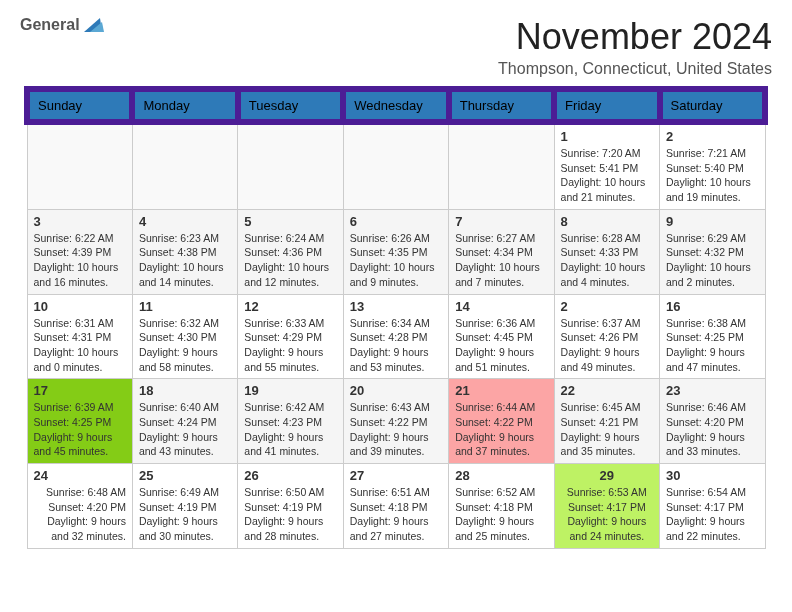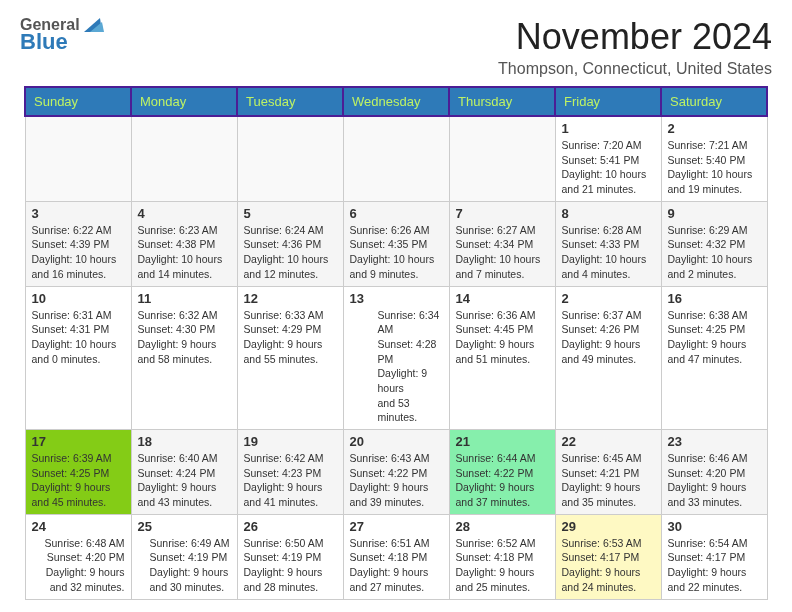--- a/index.html
+++ b/index.html
@@ -2,41 +2,40 @@
 <html><head>
   <meta charset="utf-8">
   <style>
     * { box-sizing: border-box; margin: 0; padding: 0; }
     body { font-family: Arial, sans-serif; background: #fff; width: 792px; min-height: 612px; }
     .header { display: flex; justify-content: space-between; align-items: flex-start; padding: 16px 20px 8px 20px; }
     .title-area { text-align: right; }
     .month-title { font-size: 36px; font-weight: normal; color: #222; }
     .location { font-size: 16px; color: #555; margin-top: 2px; text-align: center; }
     .calendar { width: 100%; border-collapse: collapse; margin: 0 12px; width: calc(100% - 24px); margin-left: 12px; }
-    .calendar th { background: #2e7ab8; color: #bef264; text-align: left; padding: 6px 8px; font-size: 13px; font-weight: normal; border: 2px solid #4c1d95; }
+    .calendar th { background: #2e7ab8; color: #000000; text-align: left; padding: 6px 8px; font-size: 13px; font-weight: normal; border: 6px solid #4c1d95; }
     .calendar td { border: 1px solid #ccc; vertical-align: top; padding: 4px 6px; width: 14.28%; height: 80px; font-size: 11px; color: #333; background: #fff; }
     .calendar td.empty { background: #f9f9f9; }
     .day-num { font-size: 13px; font-weight: bold; display: block; margin-bottom: 2px; }
     .day-info { font-size: 10.5px; line-height: 1.4; color: #333; }
     .logo-container { display: flex; align-items: center; gap: 4px; }
   </style>
 </head>
 <body>
 
 <div class="header">
   <div class="logo-container">
     <div style="display:flex; flex-direction:column; line-height:1.1;">
       <div style="display:flex; align-items:center;">
         <span style="font-size:16px; font-weight:bold; color:#555;">General</span>
         <svg width="22" height="18" viewBox="0 0 22 18" style="margin-left:2px;">
           <polygon points="2,16 18,2 20,16" fill="#2e7ab8"></polygon>
           <polygon points="8,16 20,6 22,16" fill="#5ba8d4"></polygon>
         </svg>
       </div>
-      <span style="font-size:22px; font-weight:bold; color:#2e7ab8; margin-top:-4px;">Blue</span>
     </div>
   </div>
   <div class="title-area">
     <div class="month-title">November 2024</div>
     <div class="location">Thompson, Connecticut, United States</div>
   </div>
 </div>
 
 <div style="padding: 0 12px;">
   <table class="calendar">
@@ -141,21 +140,21 @@
           </td>
           <td style="background: rgb(255, 255, 255);">
             <span class="day-num">12</span>
             <div class="day-info" style="white-space: pre-line;">Sunrise: 6:33 AM
 Sunset: 4:29 PM
 Daylight: 9 hours
 and 55 minutes.</div>
           </td>
           <td style="background: rgb(255, 255, 255);">
             <span class="day-num">13</span>
-            <div class="day-info" style="white-space: pre-line; margin-left: 28px;">Sunrise: 6:34 AM
+            <div class="day-info" style="white-space: pre-line;">Sunrise: 6:34 AM
 Sunset: 4:28 PM
 Daylight: 9 hours
 and 53 minutes.</div>
           </td>
           <td style="background: rgb(255, 255, 255);">
             <span class="day-num">14</span>
             <div class="day-info" style="white-space: pre-line;">Sunrise: 6:36 AM
 Sunset: 4:45 PM
 Daylight: 9 hours
 and 51 minutes.</div>
@@ -197,21 +196,21 @@
 Daylight: 9 hours
 and 41 minutes.</div>
           </td>
           <td style="background: rgb(245, 245, 245);">
             <span class="day-num">20</span>
             <div class="day-info" style="white-space: pre-line;">Sunrise: 6:43 AM
 Sunset: 4:22 PM
 Daylight: 9 hours
 and 39 minutes.</div>
           </td>
-          <td style="background: #86efac;">
+          <td style="background: #fca5a5;">
             <span class="day-num">21</span>
             <div class="day-info" style="white-space: pre-line;">Sunrise: 6:44 AM
 Sunset: 4:22 PM
 Daylight: 9 hours
 and 37 minutes.</div>
           </td>
           <td style="background: rgb(245, 245, 245);">
             <span class="day-num">22</span>
             <div class="day-info" style="white-space: pre-line;">Sunrise: 6:45 AM
 Sunset: 4:21 PM
@@ -229,21 +228,21 @@
         <tr>
           <td style="background: rgb(255, 255, 255);">
             <span class="day-num">24</span>
             <div class="day-info" style="white-space: pre-line; text-align: right;">Sunrise: 6:48 AM
 Sunset: 4:20 PM
 Daylight: 9 hours
 and 32 minutes.</div>
           </td>
           <td style="background: rgb(255, 255, 255);">
             <span class="day-num">25</span>
-            <div class="day-info" style="white-space: pre-line; margin-left: 12px;">Sunrise: 6:49 AM
+            <div class="day-info" style="white-space: pre-line;">Sunrise: 6:49 AM
 Sunset: 4:19 PM
 Daylight: 9 hours
 and 30 minutes.</div>
           </td>
           <td style="background: rgb(255, 255, 255);">
             <span class="day-num">26</span>
             <div class="day-info" style="white-space: pre-line;">Sunrise: 6:50 AM
 Sunset: 4:19 PM
 Daylight: 9 hours
 and 28 minutes.</div>
@@ -255,21 +254,21 @@
 Daylight: 9 hours
 and 27 minutes.</div>
           </td>
           <td style="background: rgb(255, 255, 255);">
             <span class="day-num">28</span>
             <div class="day-info" style="white-space: pre-line;">Sunrise: 6:52 AM
 Sunset: 4:18 PM
 Daylight: 9 hours
 and 25 minutes.</div>
           </td>
-          <td style="background: #fef9c3;">
+          <td style="background: #bef264; text-align: center;">
             <span class="day-num">29</span>
             <div class="day-info" style="white-space: pre-line;">Sunrise: 6:53 AM
 Sunset: 4:17 PM
 Daylight: 9 hours
 and 24 minutes.</div>
           </td>
           <td style="background: rgb(255, 255, 255);">
             <span class="day-num">30</span>
             <div class="day-info" style="white-space: pre-line;">Sunrise: 6:54 AM
 Sunset: 4:17 PM

